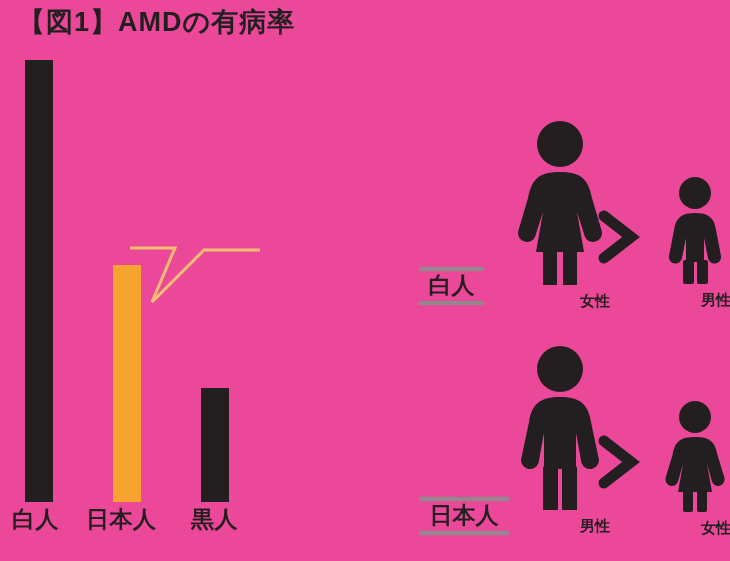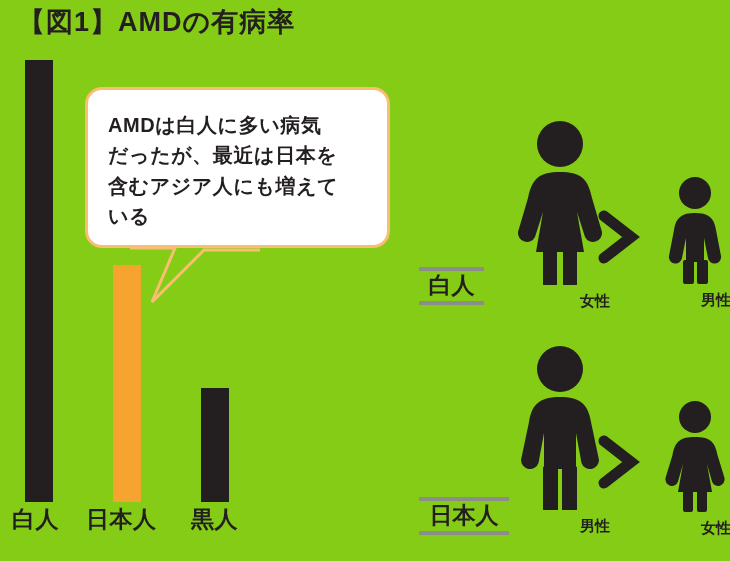--- a/index.html
+++ b/index.html
@@ -9,21 +9,21 @@
     background: #ffffff;
   }
   body {
     font-family: "Liberation Sans", "DejaVu Sans", sans-serif;
     color: #231f20;
   }
   #stage {
     position: relative;
     width: 730px;
     height: 561px;
-    background: #84cc16;
+    background: #ec4899;
     overflow: hidden;
   }
 
   
   #page-title {
     position: absolute;
     left: 18px;
     top: 6px;
     font-size: 27px;
     font-weight: 700;
@@ -184,26 +184,20 @@
 
     <div class="bar bar-caucasian" style="background: rgb(35, 31, 32);"></div>
     <div class="bar bar-japanese" style="background: rgb(247, 163, 47);"></div>
     <div class="bar bar-black" style="background: rgb(35, 31, 32);"></div>
 
     <div class="bar-label bar-label-caucasian">白人</div>
     <div class="bar-label bar-label-japanese" style="color: rgb(35, 31, 32);">日本人</div>
     <div class="bar-label bar-label-black">黒人</div>
   </div>
 
-  <div id="callout">
-    <div id="callout-text">AMDは白人に多い病気
-だったが、最近は日本を
-含むアジア人にも増えて
-いる</div>
-  </div>
   <svg id="callout-tail" viewBox="0 0 130 75">
     <polyline points="0,8 45,8 22,62 74,10 130,10" fill="none" stroke="#f9be72" stroke-width="3" stroke-linejoin="miter" stroke-linecap="butt"></polyline>
   </svg>
 
   <div id="comparison">
 
     <div class="cmp-row cmp-row-white">
 
       <div class="group-label group-label-white">白人</div>
 

